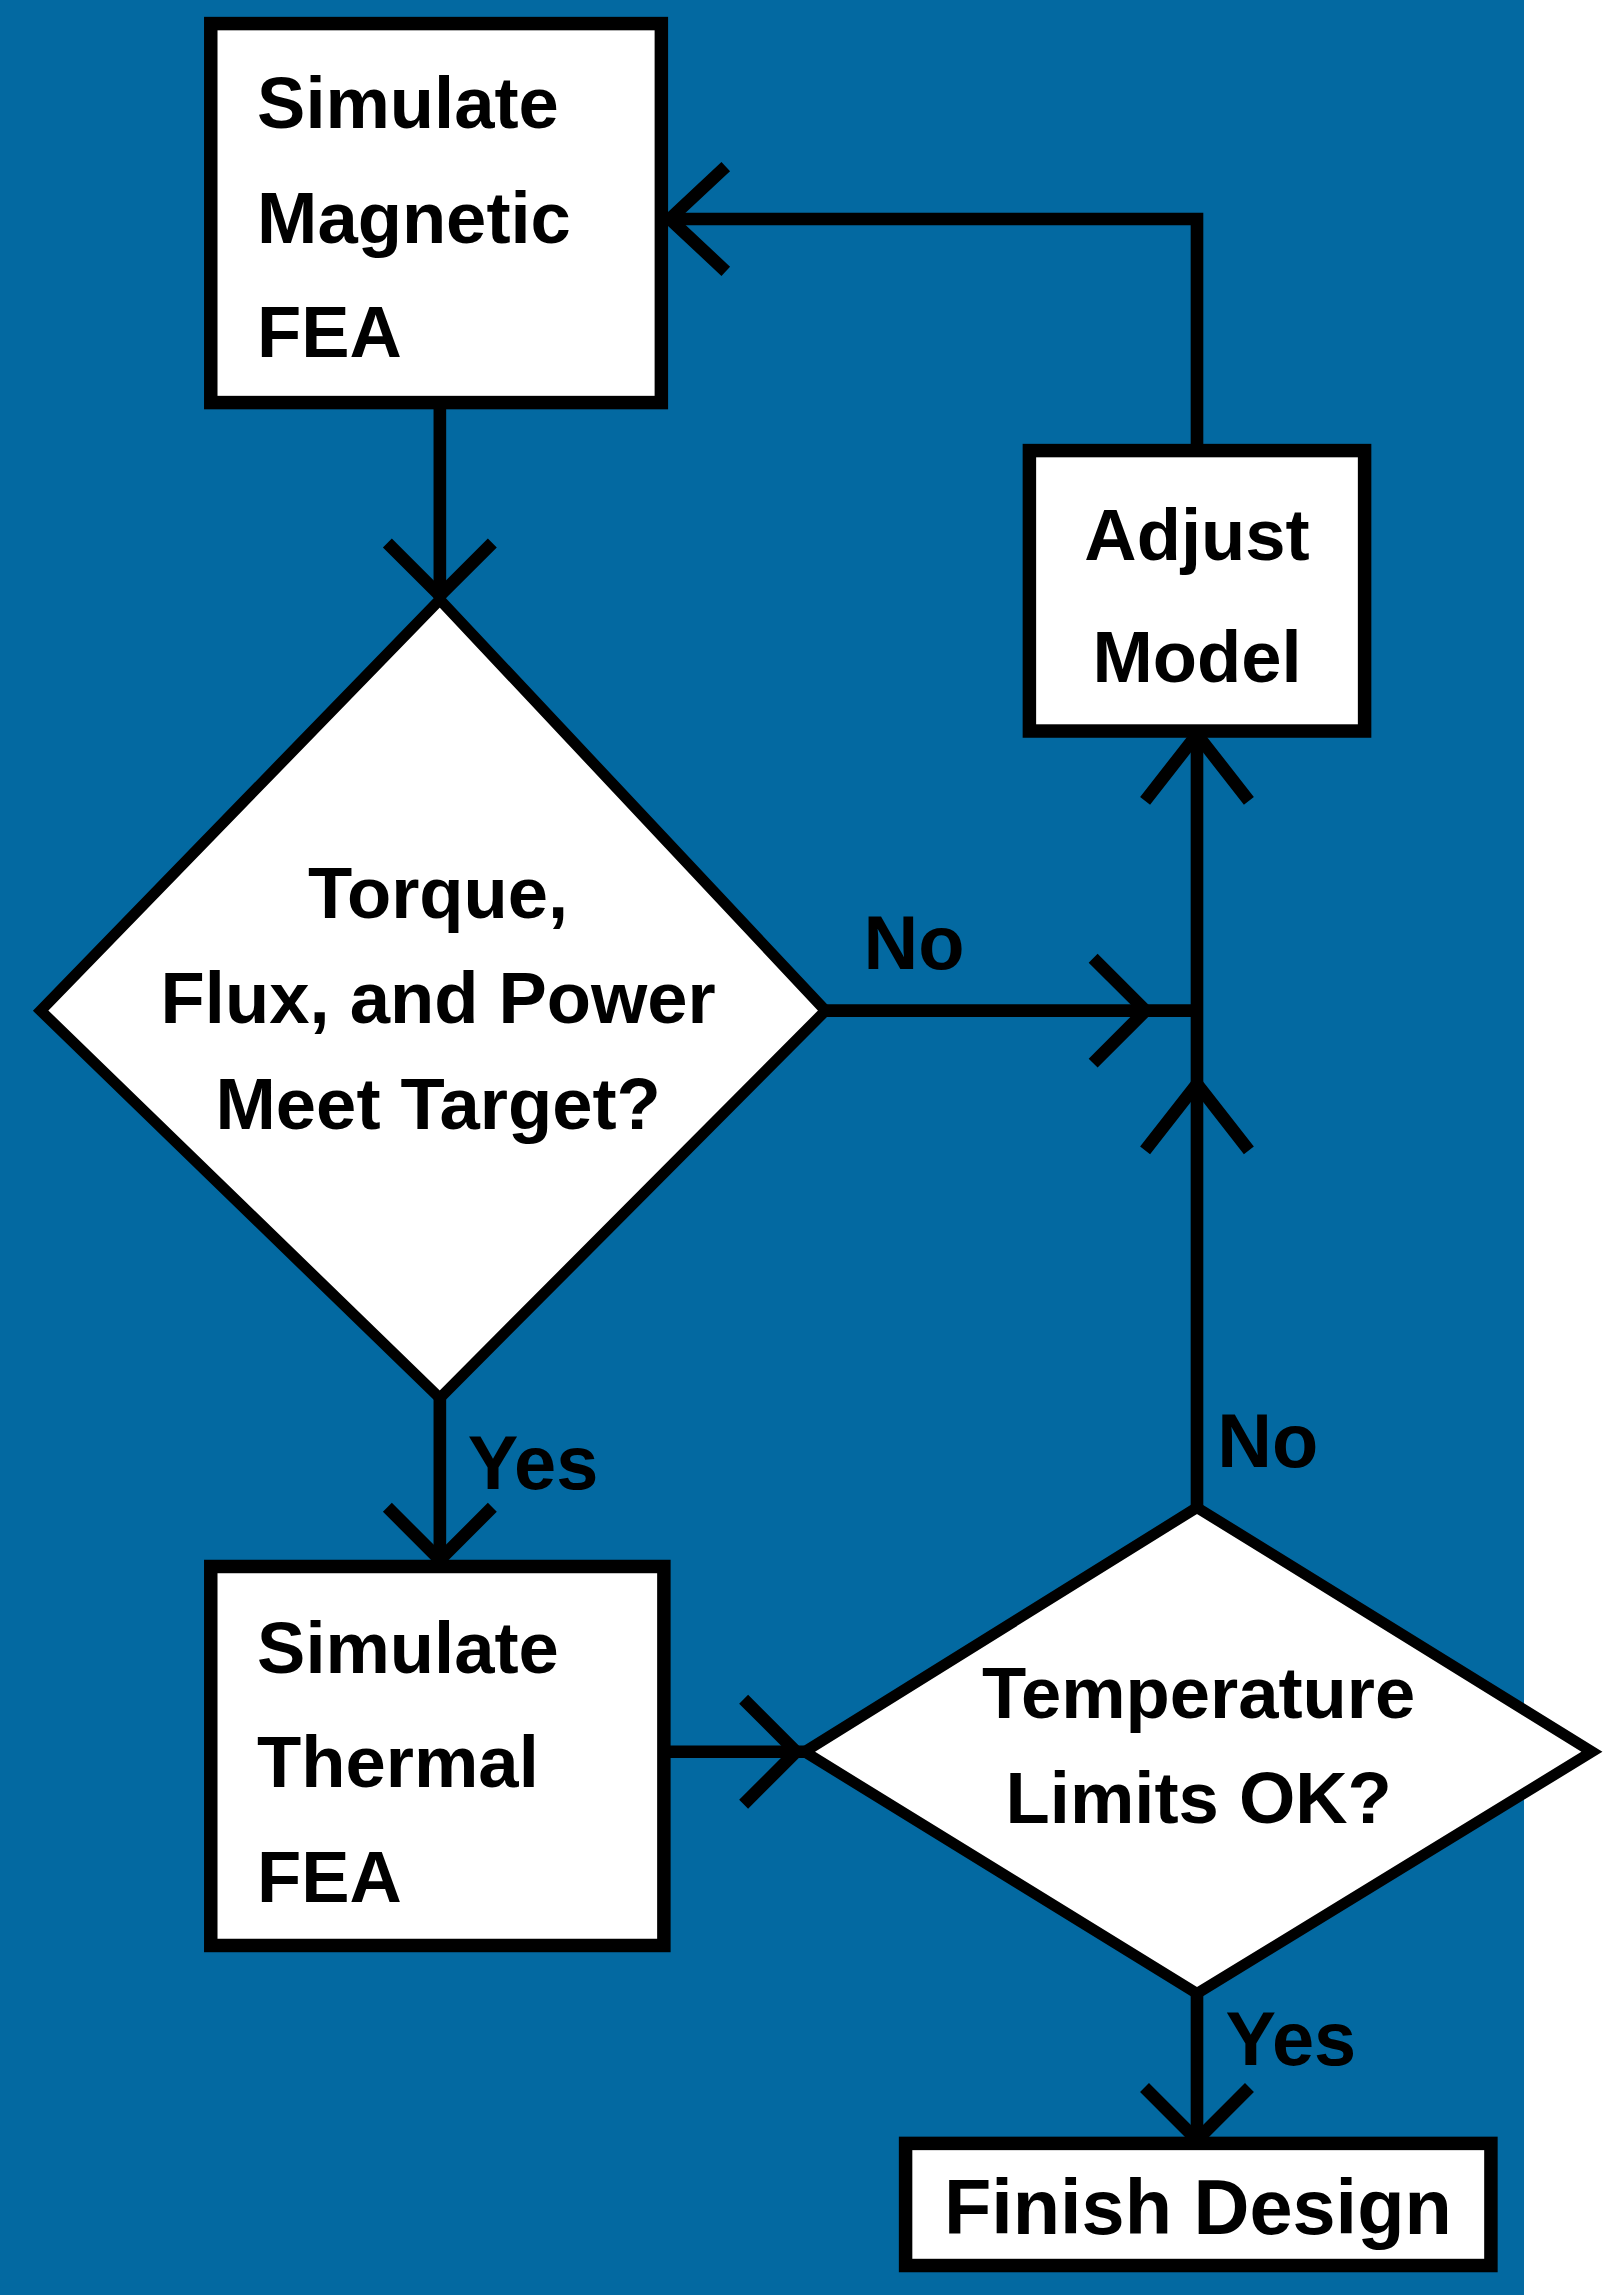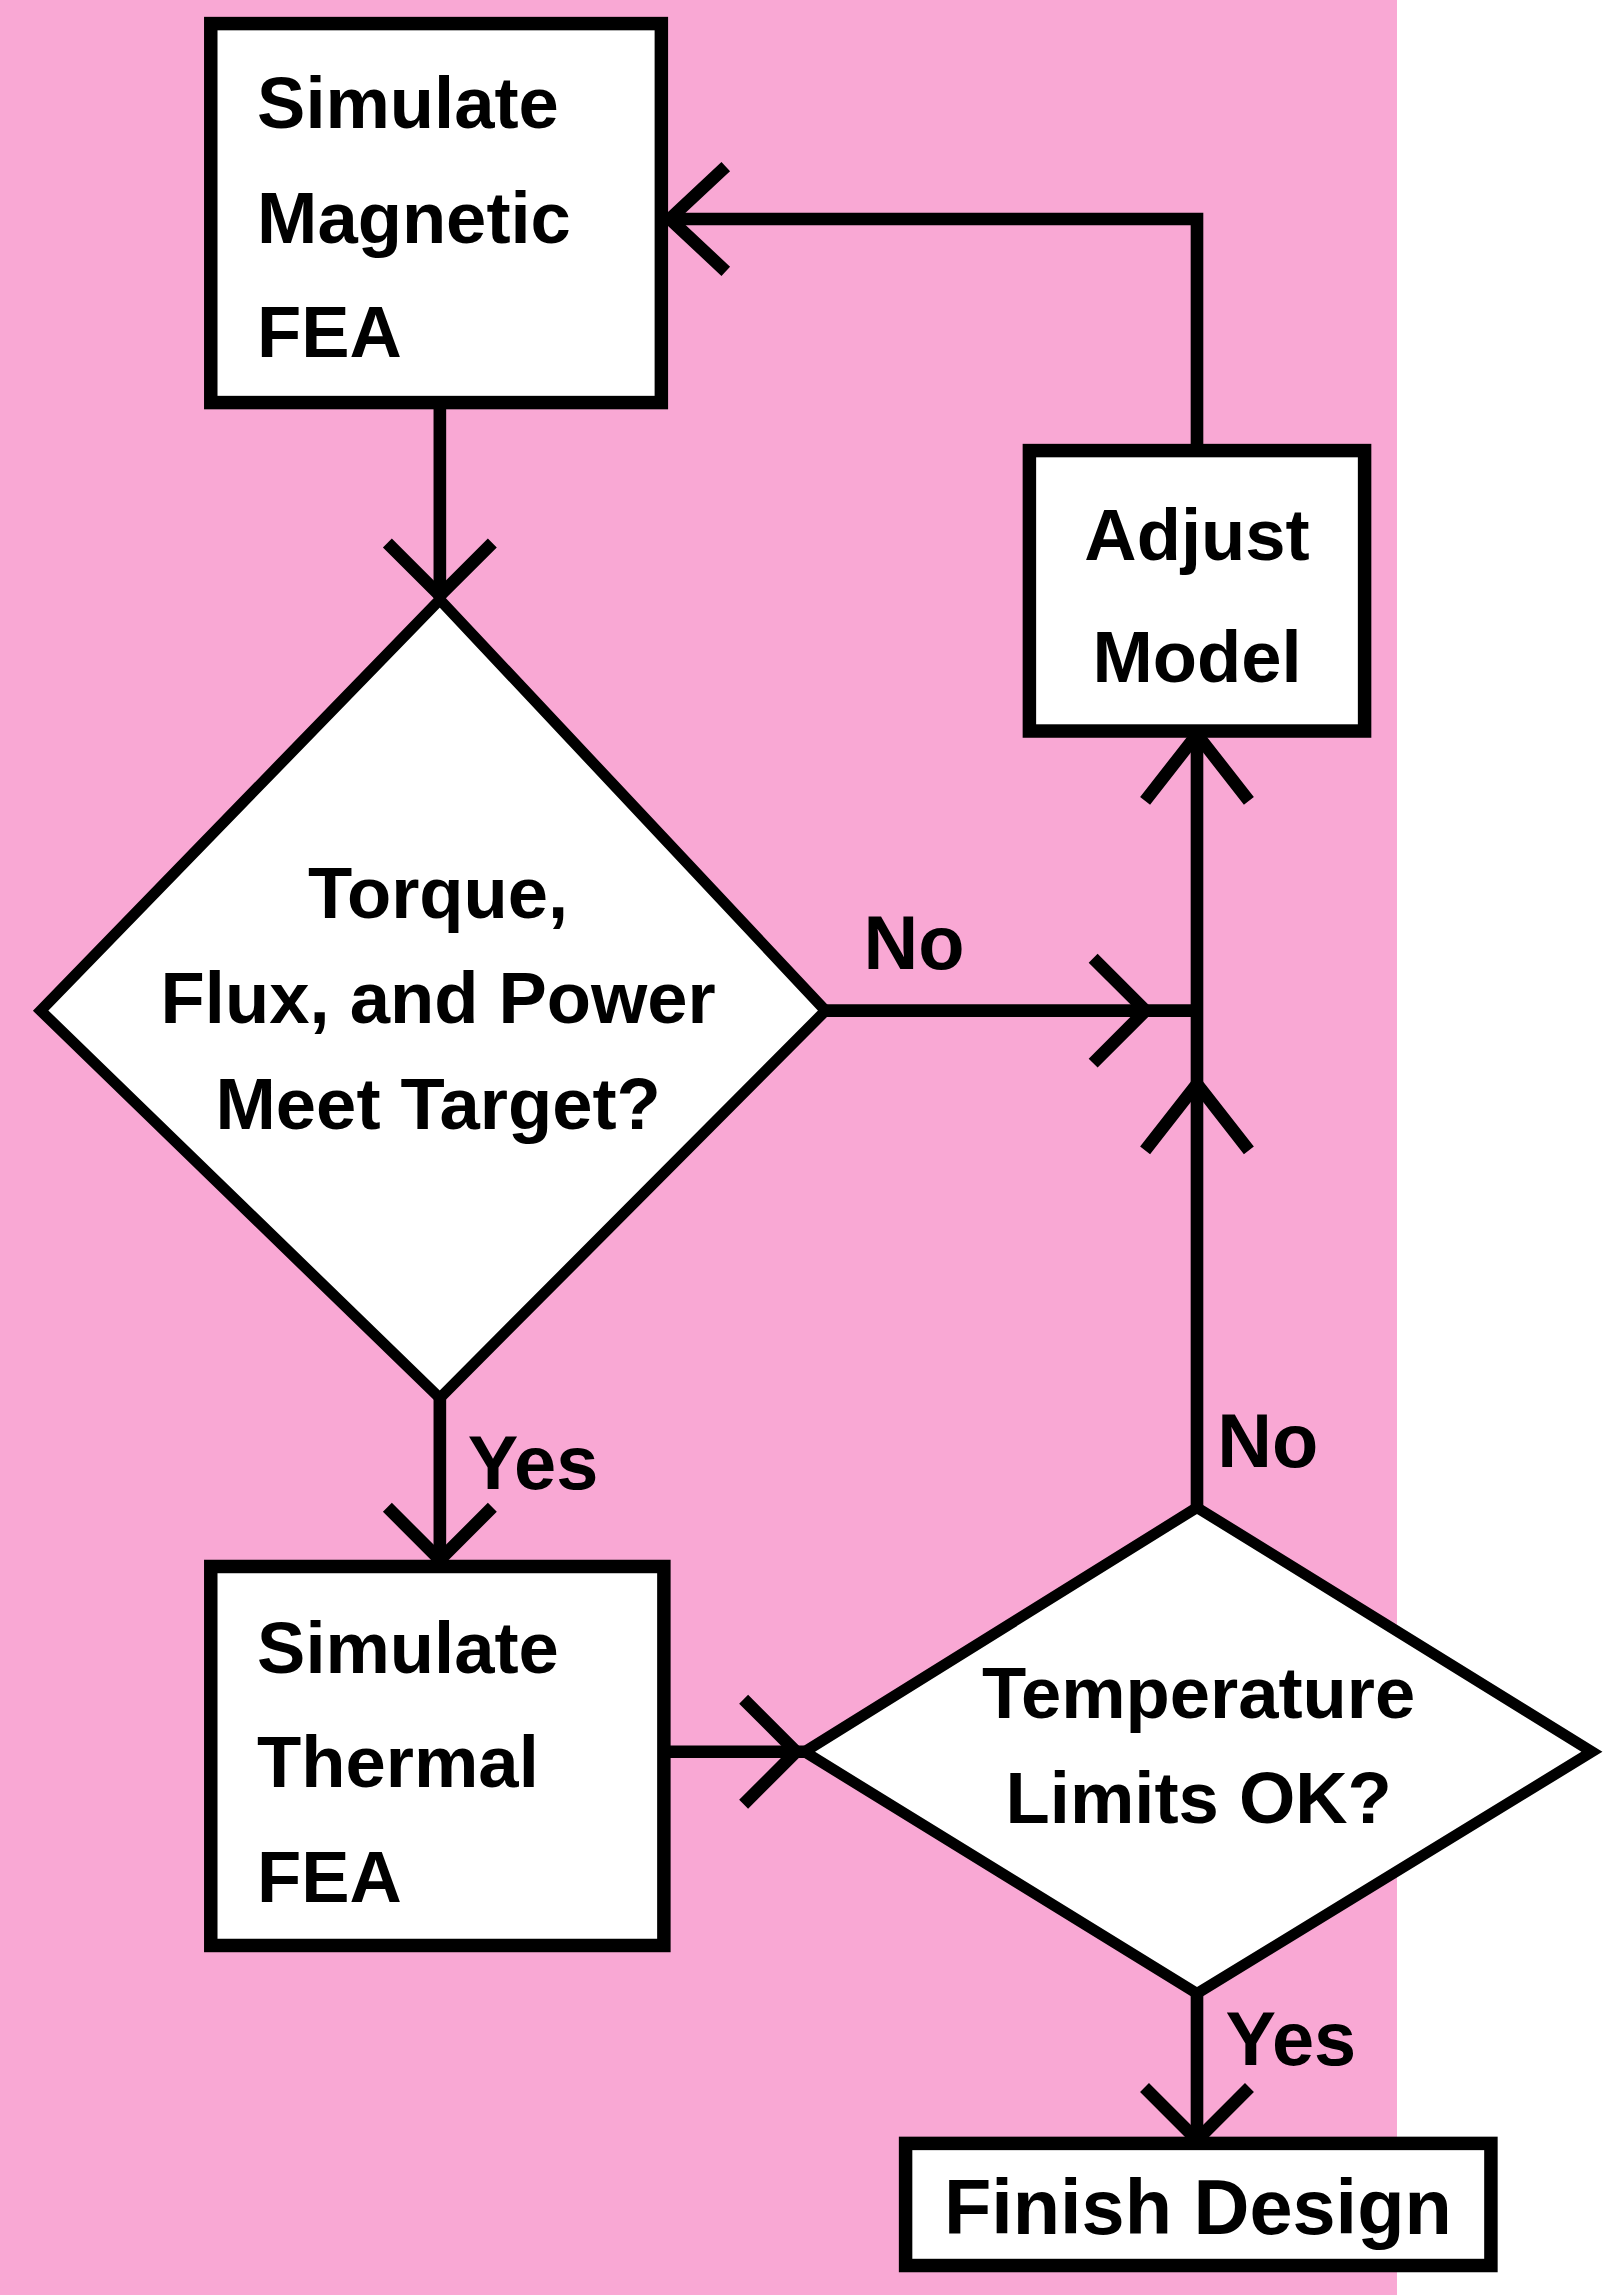--- a/index.html
+++ b/index.html
@@ -1,23 +1,23 @@
 <!DOCTYPE html>
 <html style="font-size:13.5px"><head>
 <meta charset="utf-8">
 <style>
   html, body {
     margin: 0;
     padding: 0;
     background: #ffffff;
   }
   .canvas-wrap {
-    width: 1397px;
+    width: 1524px;
     height: 2295px;
-    background: #f9a8d4;
+    background: #0369a1;
     position: relative;
   }
   svg {
     display: block;
   }
   .shape {
     fill: #ffffff;
     stroke: #000000;
   }
   .box     { stroke-width: 16px; }

